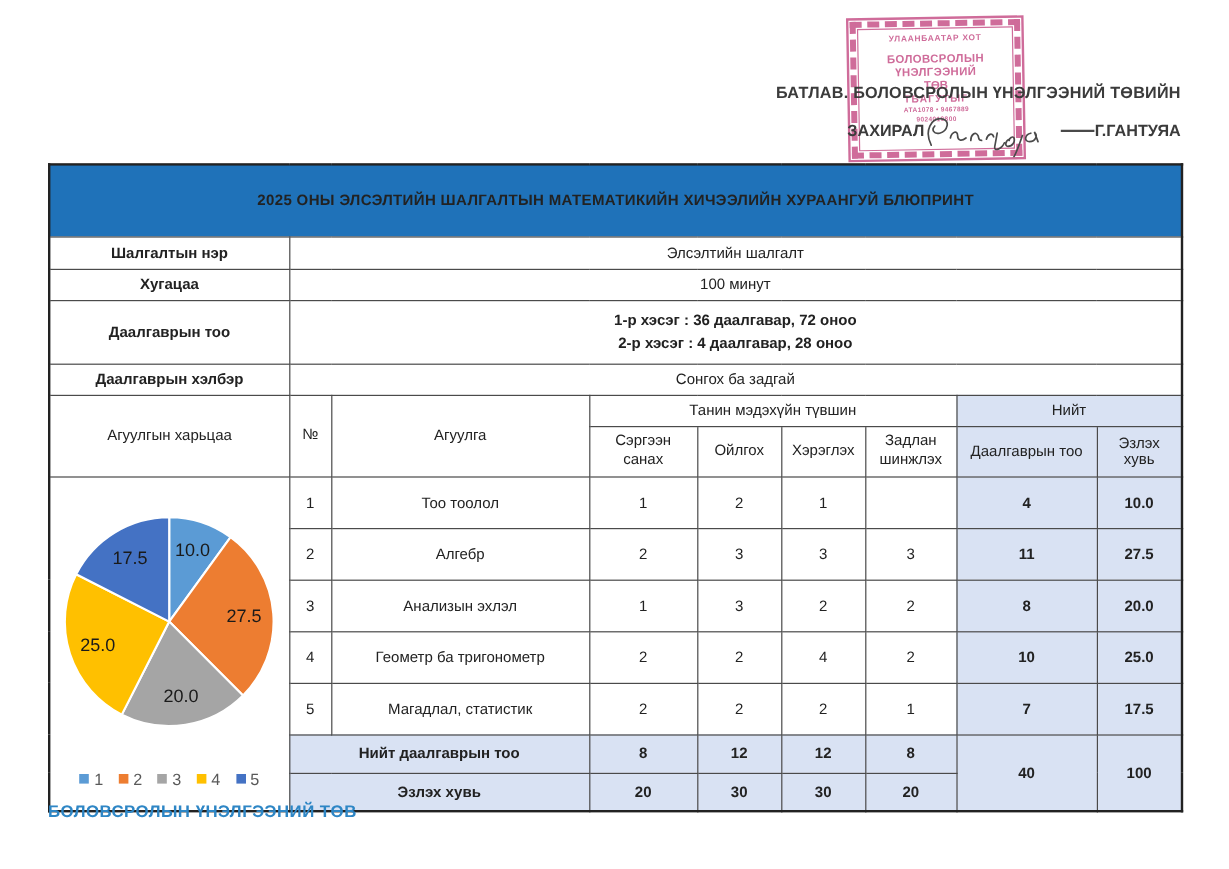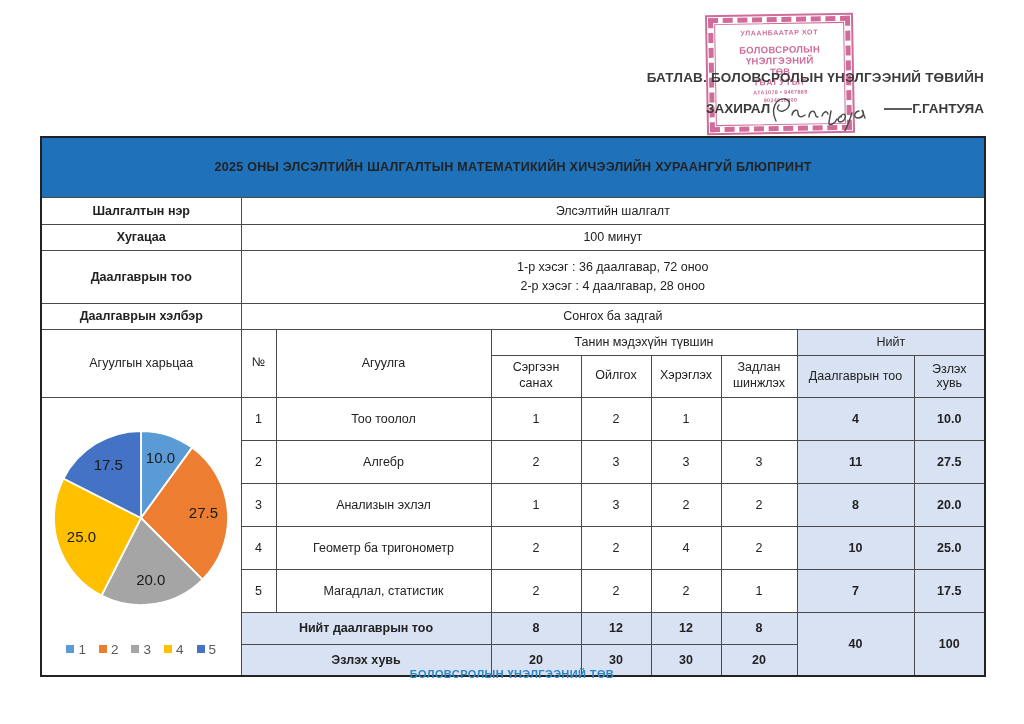--- a/index.html
+++ b/index.html
@@ -38,21 +38,21 @@
   table.blueprint{position:absolute;left:40px;top:136px;width:944px;border-collapse:collapse;
                   table-layout:fixed;border:2px solid #222;}
   table.blueprint td{border:1px solid var(--border);font-size:12.5px;color:#222;
                      text-align:center;vertical-align:middle;padding:2px 4px;}
   .r-title{height:60px;}
   .title-cell{background:var(--title-bar);color:#fff;font-weight:bold;font-size:15px;
               letter-spacing:.3px;text-align:center;}
   .r-info1{height:27px;}.r-info2{height:26px;}.r-info3{height:53px;}.r-info4{height:26px;}
   .info-label{text-align:left;font-weight:bold;padding-left:14px;font-size:13px;color:#1a1a1a;}
   .info-value{text-align:left;padding-left:10px;font-size:13px;color:#333;}
-  .info-value div{line-height:1.45;}
+  .info-value div{line-height:1.45;font-weight:bold;}
   .r-h1{height:26px;}.r-h2{height:42px;margin-top:36px;}
   .hbold{font-weight:normal;color:#1a1a1a;font-size:12.5px;}
   .subh{font-size:12px;color:#333;line-height:1.25;}
   .hl{background:var(--highlight-cell);}
   .r-data{height:43px;}
   .num-cell{font-size:12px;color:#333;}
   .name-cell{text-align:left;padding-left:8px;font-size:12.5px;color:#222;}
   .val-cell{font-size:12px;color:#333;}
   .tot-cell{font-weight:bold;font-size:12.5px;color:#111;}
   .r-foot{height:32px;}
@@ -62,22 +62,22 @@
   
   .pie-cell{vertical-align:top;padding:0;}
   .pie-wrap{width:100%;display:flex;flex-direction:column;align-items:center;}
   .pie-label{font-size:15px;fill:#1a1a1a;font-family:"Liberation Sans","DejaVu Sans",sans-serif;}
   .pie-legend{display:flex;justify-content:center;align-items:center;gap:13px;margin-top:14px;}
   .legend-item{display:flex;align-items:center;gap:4px;}
   .legend-swatch{width:8px;height:8px;display:inline-block;}
   .legend-label{font-size:13.5px;color:#595959;}
 
   
-  .doc-footer{position:absolute;left:40px;top:668px;width:944px;text-align:center;
-              font-weight:bold;font-size:11px;color:var(--footer-text);letter-spacing:.4px;}
+  .doc-footer{position:absolute;left:40px;top:668px;width:944px;
+              font-weight:bold;font-size:14px;color:var(--footer-text);letter-spacing:.4px;}
 </style>
 </head>
 <body>
 
 <div class="page">
 
   <div class="approval">
     <div class="approval-line1">БАТЛАВ. БОЛОВСРОЛЫН ҮНЭЛГЭЭНИЙ ТӨВИЙН</div>
     <div class="approval-line2">
       <span class="prefix">ЗАХИРАЛ</span>

